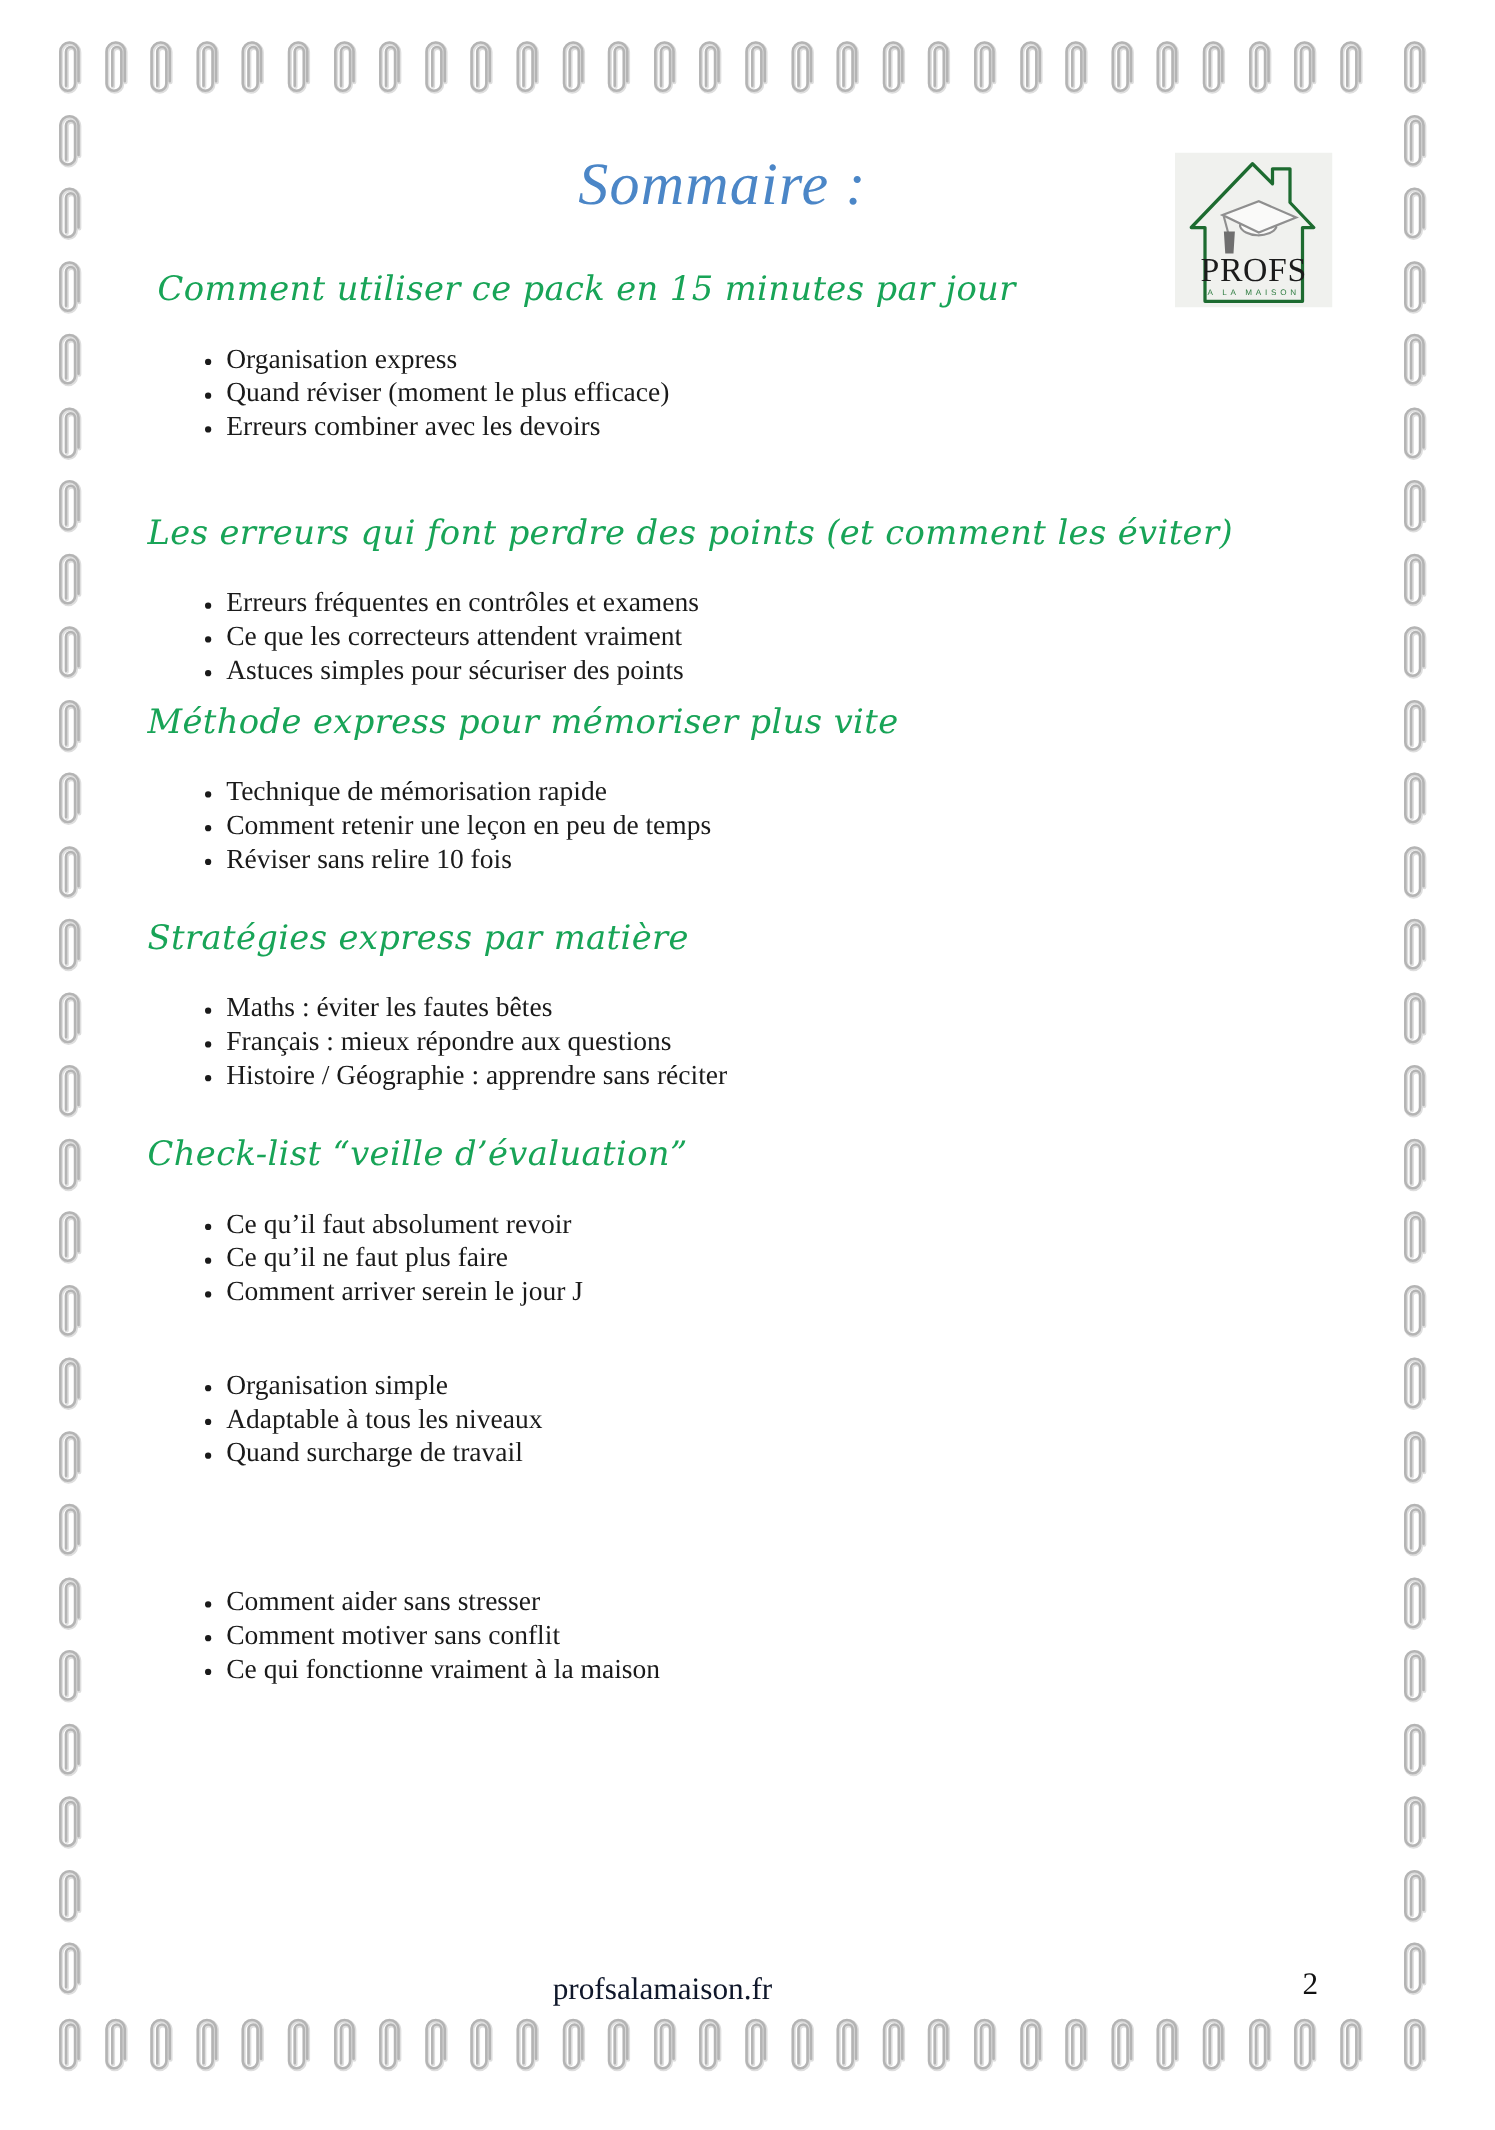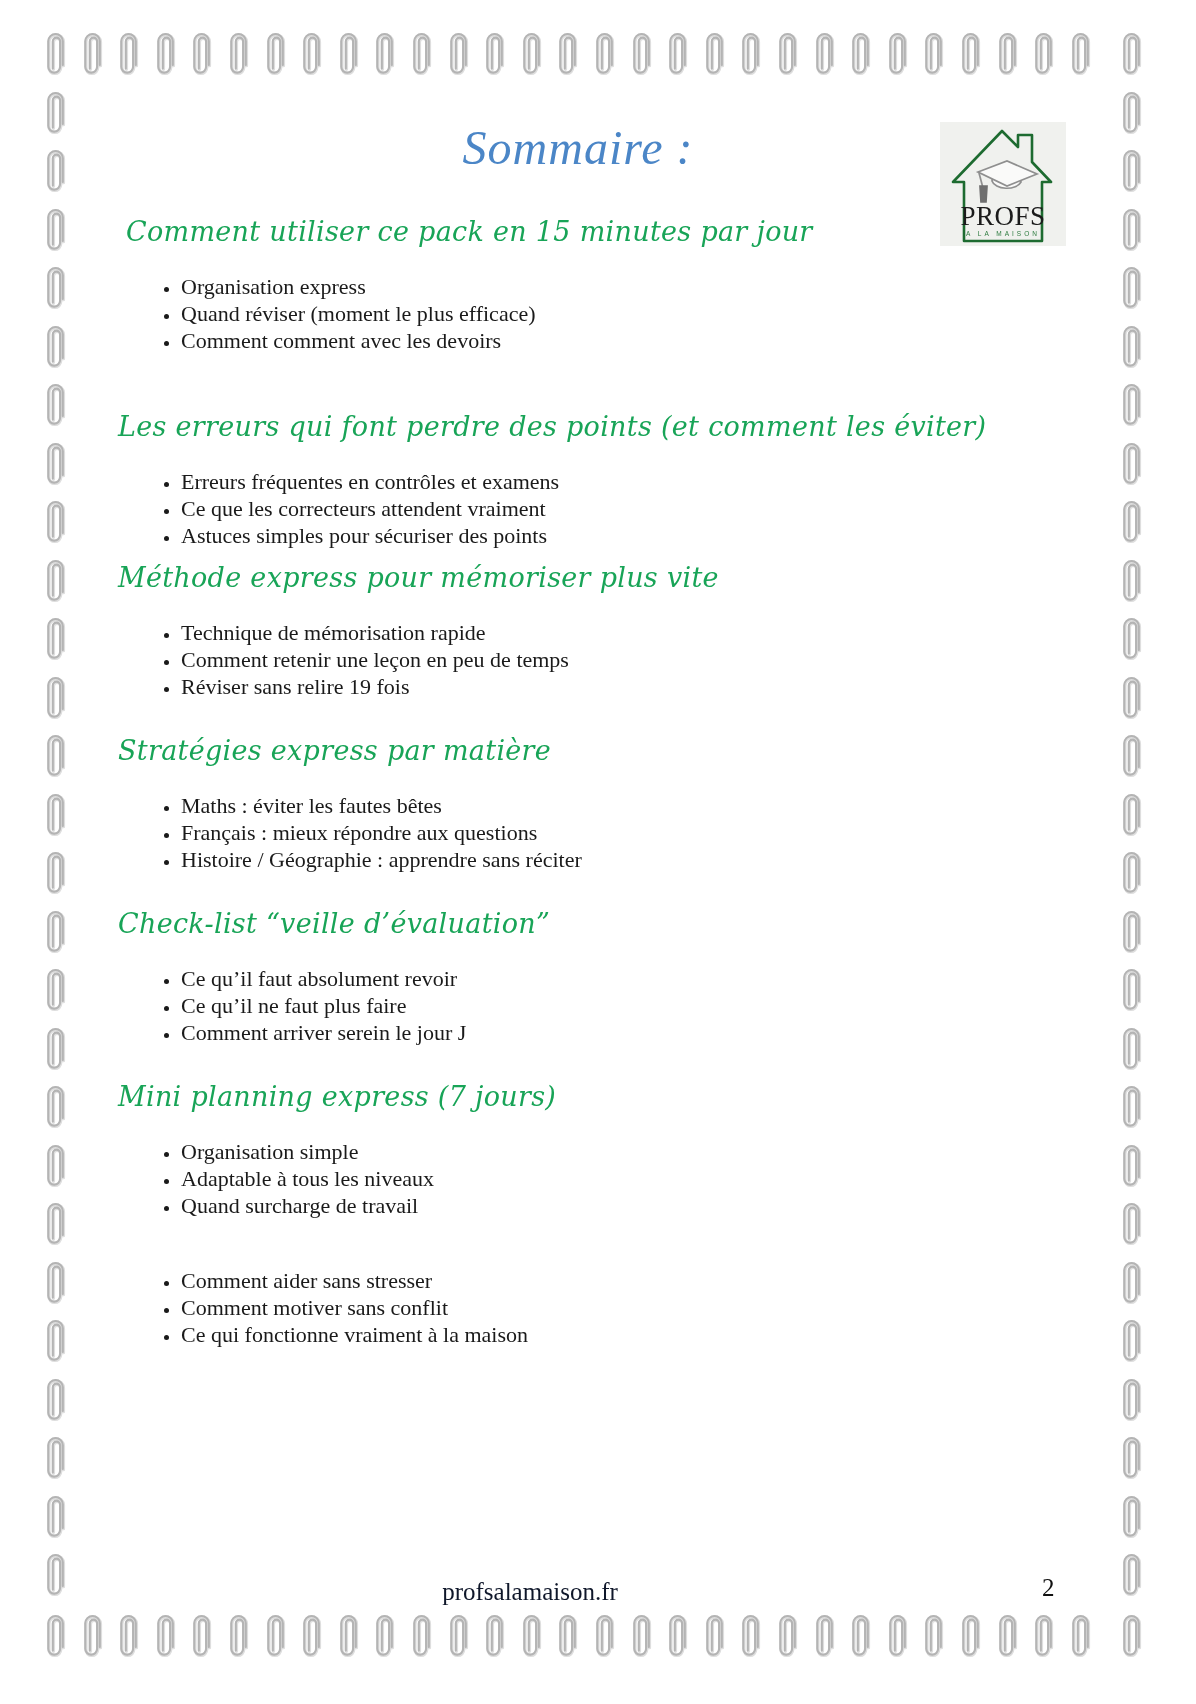--- a/index.html
+++ b/index.html
@@ -431,39 +431,39 @@
   <text x="63" y="114" text-anchor="middle" font-family="Liberation Sans, sans-serif" font-size="6.5" fill="#2d7b3f" letter-spacing="3">A LA MAISON</text>
 </svg>
 
 <div class="page-title">Sommaire :</div>
 
 <div class="section first" style="top:210px">
   <div class="sec-h">Comment utiliser ce pack en 15 minutes par jour</div>
   <ul class="sec-list">
     <li>Organisation express</li>
     <li>Quand réviser (moment le plus efficace)</li>
-    <li>Comment comment avec les devoirs</li>
+    <li>Erreurs combiner avec les devoirs</li>
   </ul>
 </div>
 
 <div class="section" style="top:405px">
   <div class="sec-h">Les erreurs qui font perdre des points (et comment les éviter)</div>
   <ul class="sec-list">
     <li>Erreurs fréquentes en contrôles et examens</li>
     <li>Ce que les correcteurs attendent vraiment</li>
     <li>Astuces simples pour sécuriser des points</li>
   </ul>
 </div>
 
 <div class="section" style="top:556px">
   <div class="sec-h">Méthode express pour mémoriser plus vite</div>
   <ul class="sec-list">
     <li>Technique de mémorisation rapide</li>
     <li>Comment retenir une leçon en peu de temps</li>
-    <li>Réviser sans relire 19 fois</li>
+    <li>Réviser sans relire 10 fois</li>
   </ul>
 </div>
 
 <div class="section" style="top:729px">
   <div class="sec-h">Stratégies express par matière</div>
   <ul class="sec-list">
     <li>Maths : éviter les fautes bêtes</li>
     <li>Français : mieux répondre aux questions</li>
     <li>Histoire / Géographie : apprendre sans réciter</li>
   </ul>
@@ -472,21 +472,20 @@
 <div class="section" style="top:902px">
   <div class="sec-h">Check-list “veille d’évaluation”</div>
   <ul class="sec-list">
     <li>Ce qu’il faut absolument revoir</li>
     <li>Ce qu’il ne faut plus faire</li>
     <li>Comment arriver serein le jour J</li>
   </ul>
 </div>
 
 <div class="section" style="top:1075px">
-  <div class="sec-h">Mini planning express (7 jours)</div>
   <ul class="sec-list">
     <li>Organisation simple</li>
     <li>Adaptable à tous les niveaux</li>
     <li>Quand surcharge de travail</li>
   </ul>
 </div>
 
 <div class="section" style="top:1248px">
   <ul class="sec-list">
     <li>Comment aider sans stresser</li>

